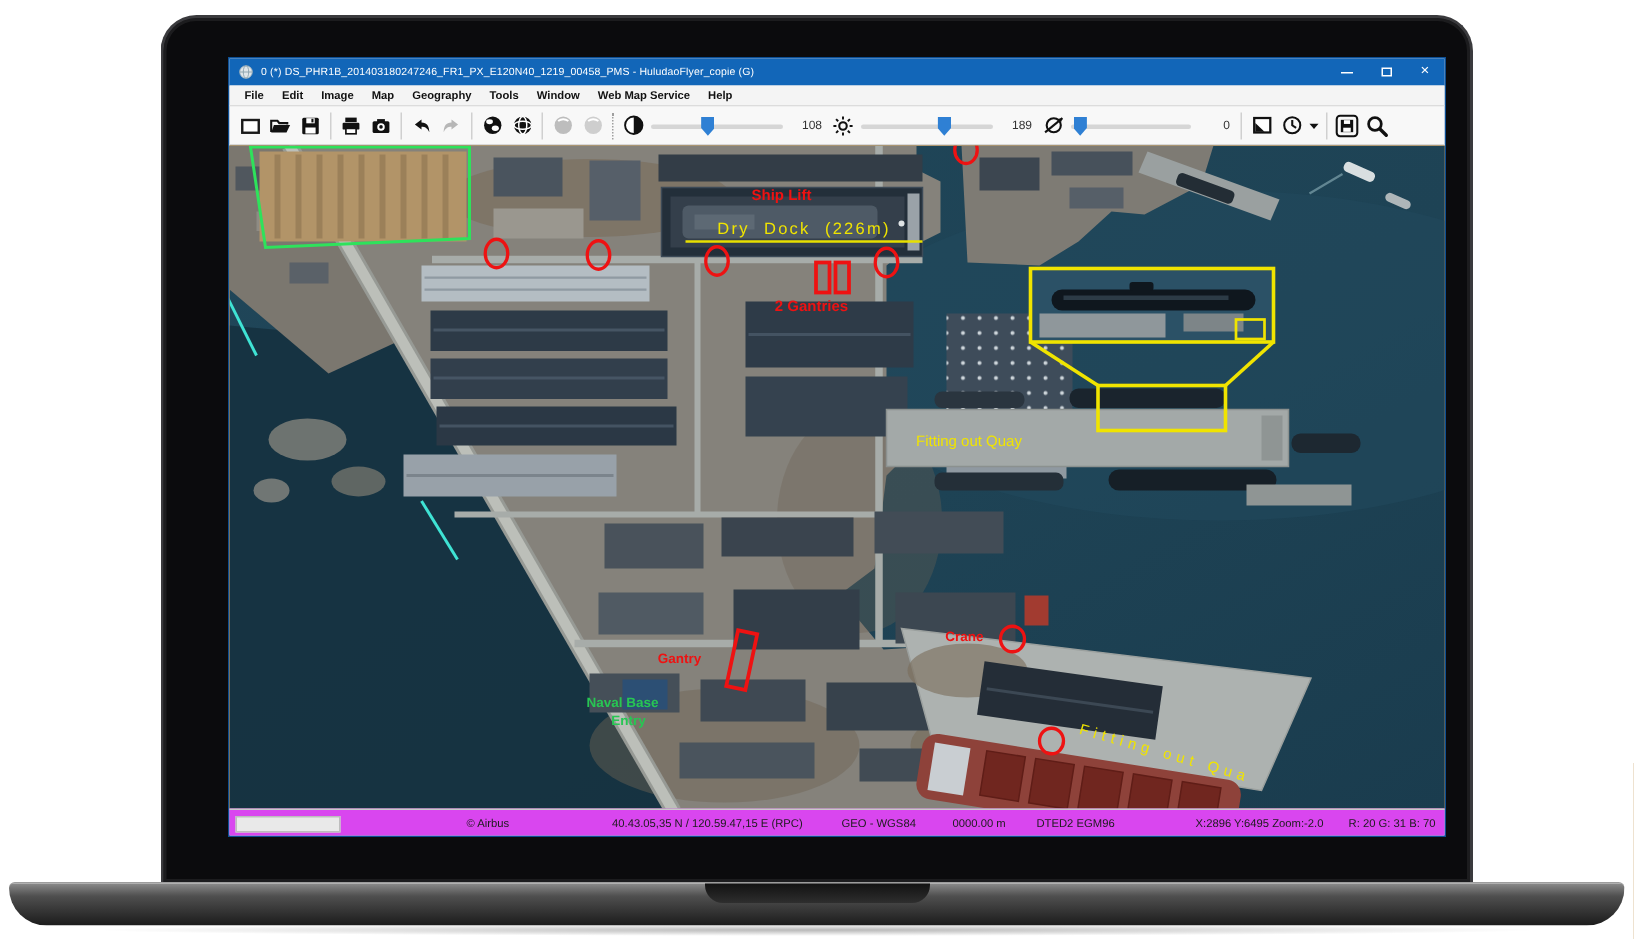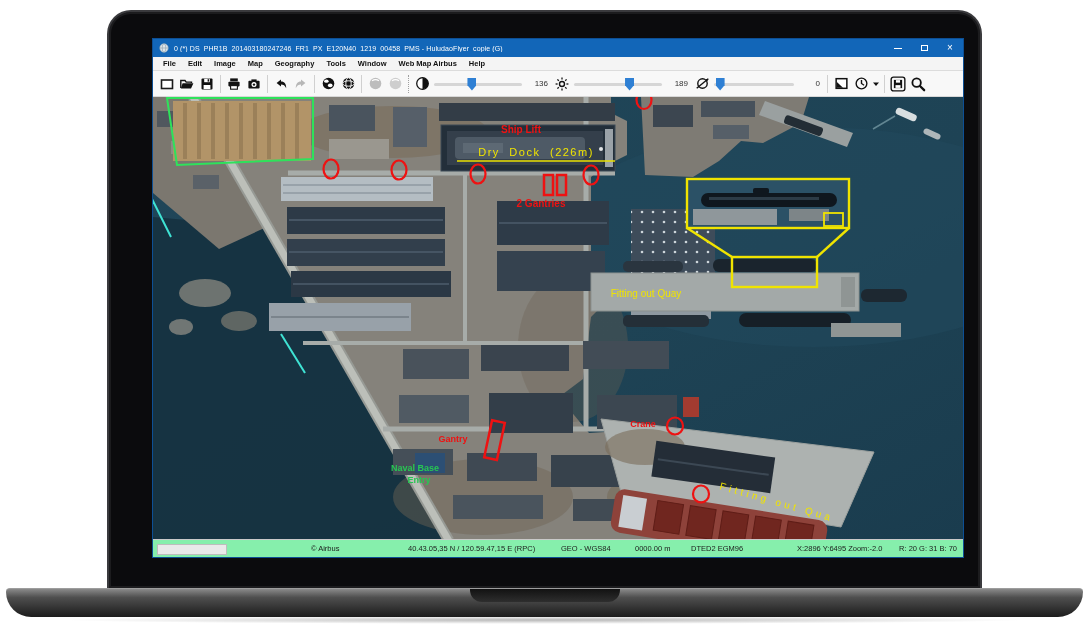--- a/index.html
+++ b/index.html
@@ -44,21 +44,21 @@
   .tsep{width:1px;height:18px;background:#d0d0d0;margin:0 3px;flex:0 0 auto;}
   .tsep-dotted{width:0;height:18px;border-left:1px dotted #9f9f9f;margin:0 3px;flex:0 0 auto;}
   .slider{position:relative;height:16px;flex:0 0 auto;margin:0 2px;}
   .slider .track{position:absolute;left:0;right:0;top:7px;height:3px;background:#d6d6d6;border-radius:2px;}
   .slider .thumb{position:absolute;top:2px;width:9px;height:13px;background:#2f80d4;
     clip-path:polygon(0 0,100% 0,100% 60%,50% 100%,0 60%);}
   .slider-value{font-size:8px;color:#333;width:22px;text-align:right;margin:0 4px 0 2px;flex:0 0 auto;}
 
   .map-wrap{flex:1 1 auto;position:relative;background:#a16207;overflow:hidden;}
 
-  .statusbar{height:18px;background:#86efac;border-top:1px solid #c9c9c9;position:relative;
+  .statusbar{height:18px;background:#d946ef;border-top:1px solid #c9c9c9;position:relative;
     font-size:7.5px;color:#1c1c1c;flex:0 0 18px;}
   .statusbar span{position:absolute;top:4px;white-space:nowrap;}
   .progress-box{position:absolute;left:4px;top:3px;width:70px;height:11px;background:#e9e9e9;
     border:1px solid #bdbdbd;}
 </style>
 </head>
 <body>
 
 <div class="stage">
 
@@ -93,21 +93,21 @@
     </div>
 
     <div class="menubar">
       <span class="menu-item">File</span>
       <span class="menu-item">Edit</span>
       <span class="menu-item">Image</span>
       <span class="menu-item">Map</span>
       <span class="menu-item">Geography</span>
       <span class="menu-item">Tools</span>
       <span class="menu-item">Window</span>
-      <span class="menu-item">Web Map Airbus</span>
+      <span class="menu-item">Web Map Service</span>
       <span class="menu-item">Help</span>
     </div>
 
     <div class="toolbar">
       <span class="tbtn">
         <svg width="14" height="14" viewBox="0 0 14 14">
             <rect x="1.5" y="3" width="11" height="8.5" fill="#fff" stroke="#1a1a1a" stroke-width="1.6"></rect>
           </svg>
       </span>
       <span class="tbtn">
@@ -185,21 +185,21 @@
       <span class="tbtn">
         <svg width="15" height="15" viewBox="0 0 14 14">
             <circle cx="7" cy="7" r="5.4" fill="#fff" stroke="#111" stroke-width="1.2"></circle>
             <path d="M7,1.6 A5.4,5.4 0 0 1 7,12.4 Z" fill="#111"></path>
           </svg>
       </span>
       <span class="slider" style="width:88px;">
         <span class="track"></span>
           <span class="thumb" style="left:38%;"></span>
       </span>
-      <span class="slider-value">136</span>
+      <span class="slider-value">108</span>
       <span class="tbtn">
         <svg width="14" height="14" viewBox="0 0 14 14">
             <circle cx="7" cy="7" r="2.5" fill="none" stroke="#111" stroke-width="1.4"></circle>
             <g stroke="#111" stroke-width="1.3">
               <line x1="7" y1="0.6" x2="7" y2="2.6"></line>
               <line x1="7" y1="11.4" x2="7" y2="13.4"></line>
               <line x1="0.6" y1="7" x2="2.6" y2="7"></line>
               <line x1="11.4" y1="7" x2="13.4" y2="7"></line>
               <line x1="2.4" y1="2.4" x2="3.8" y2="3.8"></line>
               <line x1="10.2" y1="10.2" x2="11.6" y2="11.6"></line>

